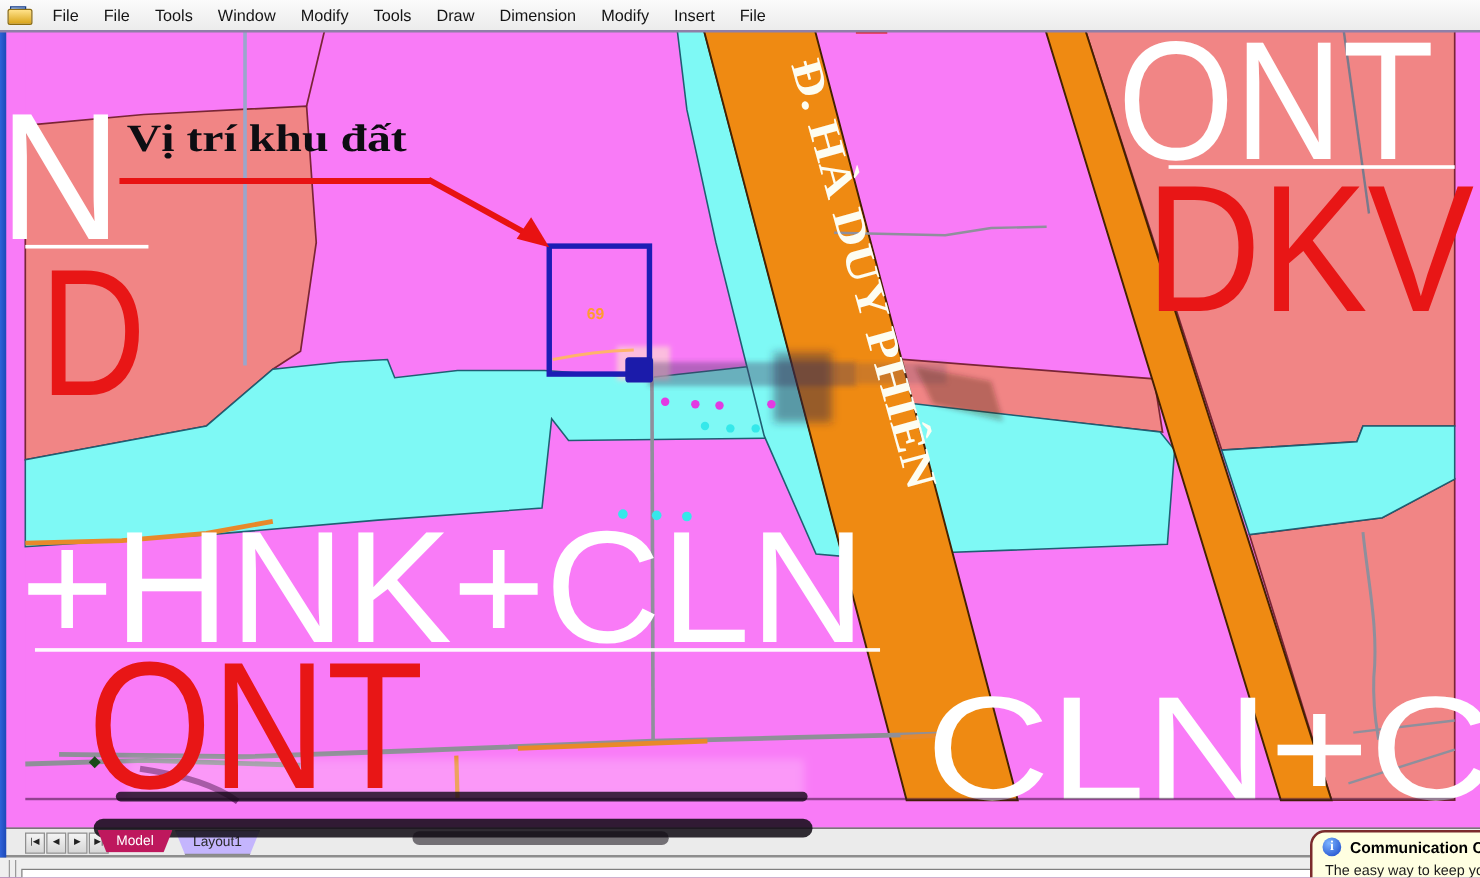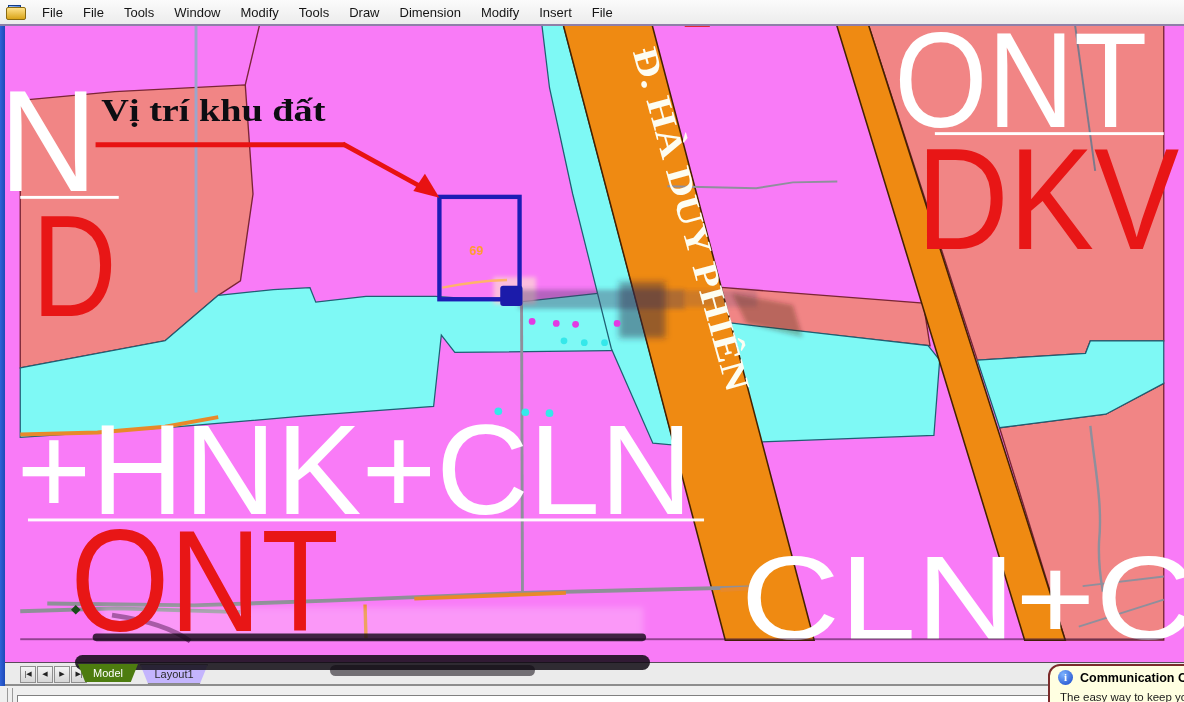--- a/index.html
+++ b/index.html
@@ -20,21 +20,21 @@
   #leftborder{position:absolute;left:0;top:24px;width:5px;height:662px;
               background:linear-gradient(90deg,#2f62d8,#1c49b8);z-index:30;}
   
   #tabbar{position:absolute;left:0;top:662px;width:1184px;height:22px;background:#ebebeb;
           border-top:1px solid #5a4a5a;z-index:20;}
   .navbtns{position:absolute;left:20px;top:3px;display:flex;gap:1px;}
   .navbtn{width:14px;height:15px;background:linear-gradient(#f4f4f4,#d6d6d6);
           border:1px solid #8f8f8f;font-size:7px;line-height:14px;text-align:center;color:#222;}
   .tab{position:absolute;top:1px;height:18px;font-size:11px;line-height:18px;text-align:center;
        clip-path:polygon(0 0,100% 0,88% 100%,12% 100%);}
-  #tab-model{left:78px;width:60px;background:#4d7c0f;color:#fff;z-index:6;}
+  #tab-model{left:78px;width:60px;background:#be185d;color:#fff;z-index:6;}
   #tab-layout1{left:140px;width:66px;background:#c4b5fd;color:#2a2a2a;border:1px solid #8a8a8a;z-index:3;}
   #tabsmudge{position:absolute;left:75px;top:-8px;width:575px;height:15px;
              background:rgba(14,9,18,.85);border-radius:8px;z-index:5;}
   #tabsmudge2{position:absolute;left:330px;top:2px;width:205px;height:11px;
              background:rgba(14,9,18,.55);border-radius:6px;z-index:7;}
   #cmdbar{position:absolute;left:0;top:684px;width:1184px;height:18px;background:#efefef;
           border-top:2px solid #8d8d8d;z-index:20;}
   #cmdgrip{position:absolute;left:7px;top:2px;width:4px;height:14px;
            border-left:1px solid #9a9a9a;border-right:1px solid #9a9a9a;}
   #cmdinput{position:absolute;left:17px;top:9px;width:1180px;height:12px;background:#fff;

